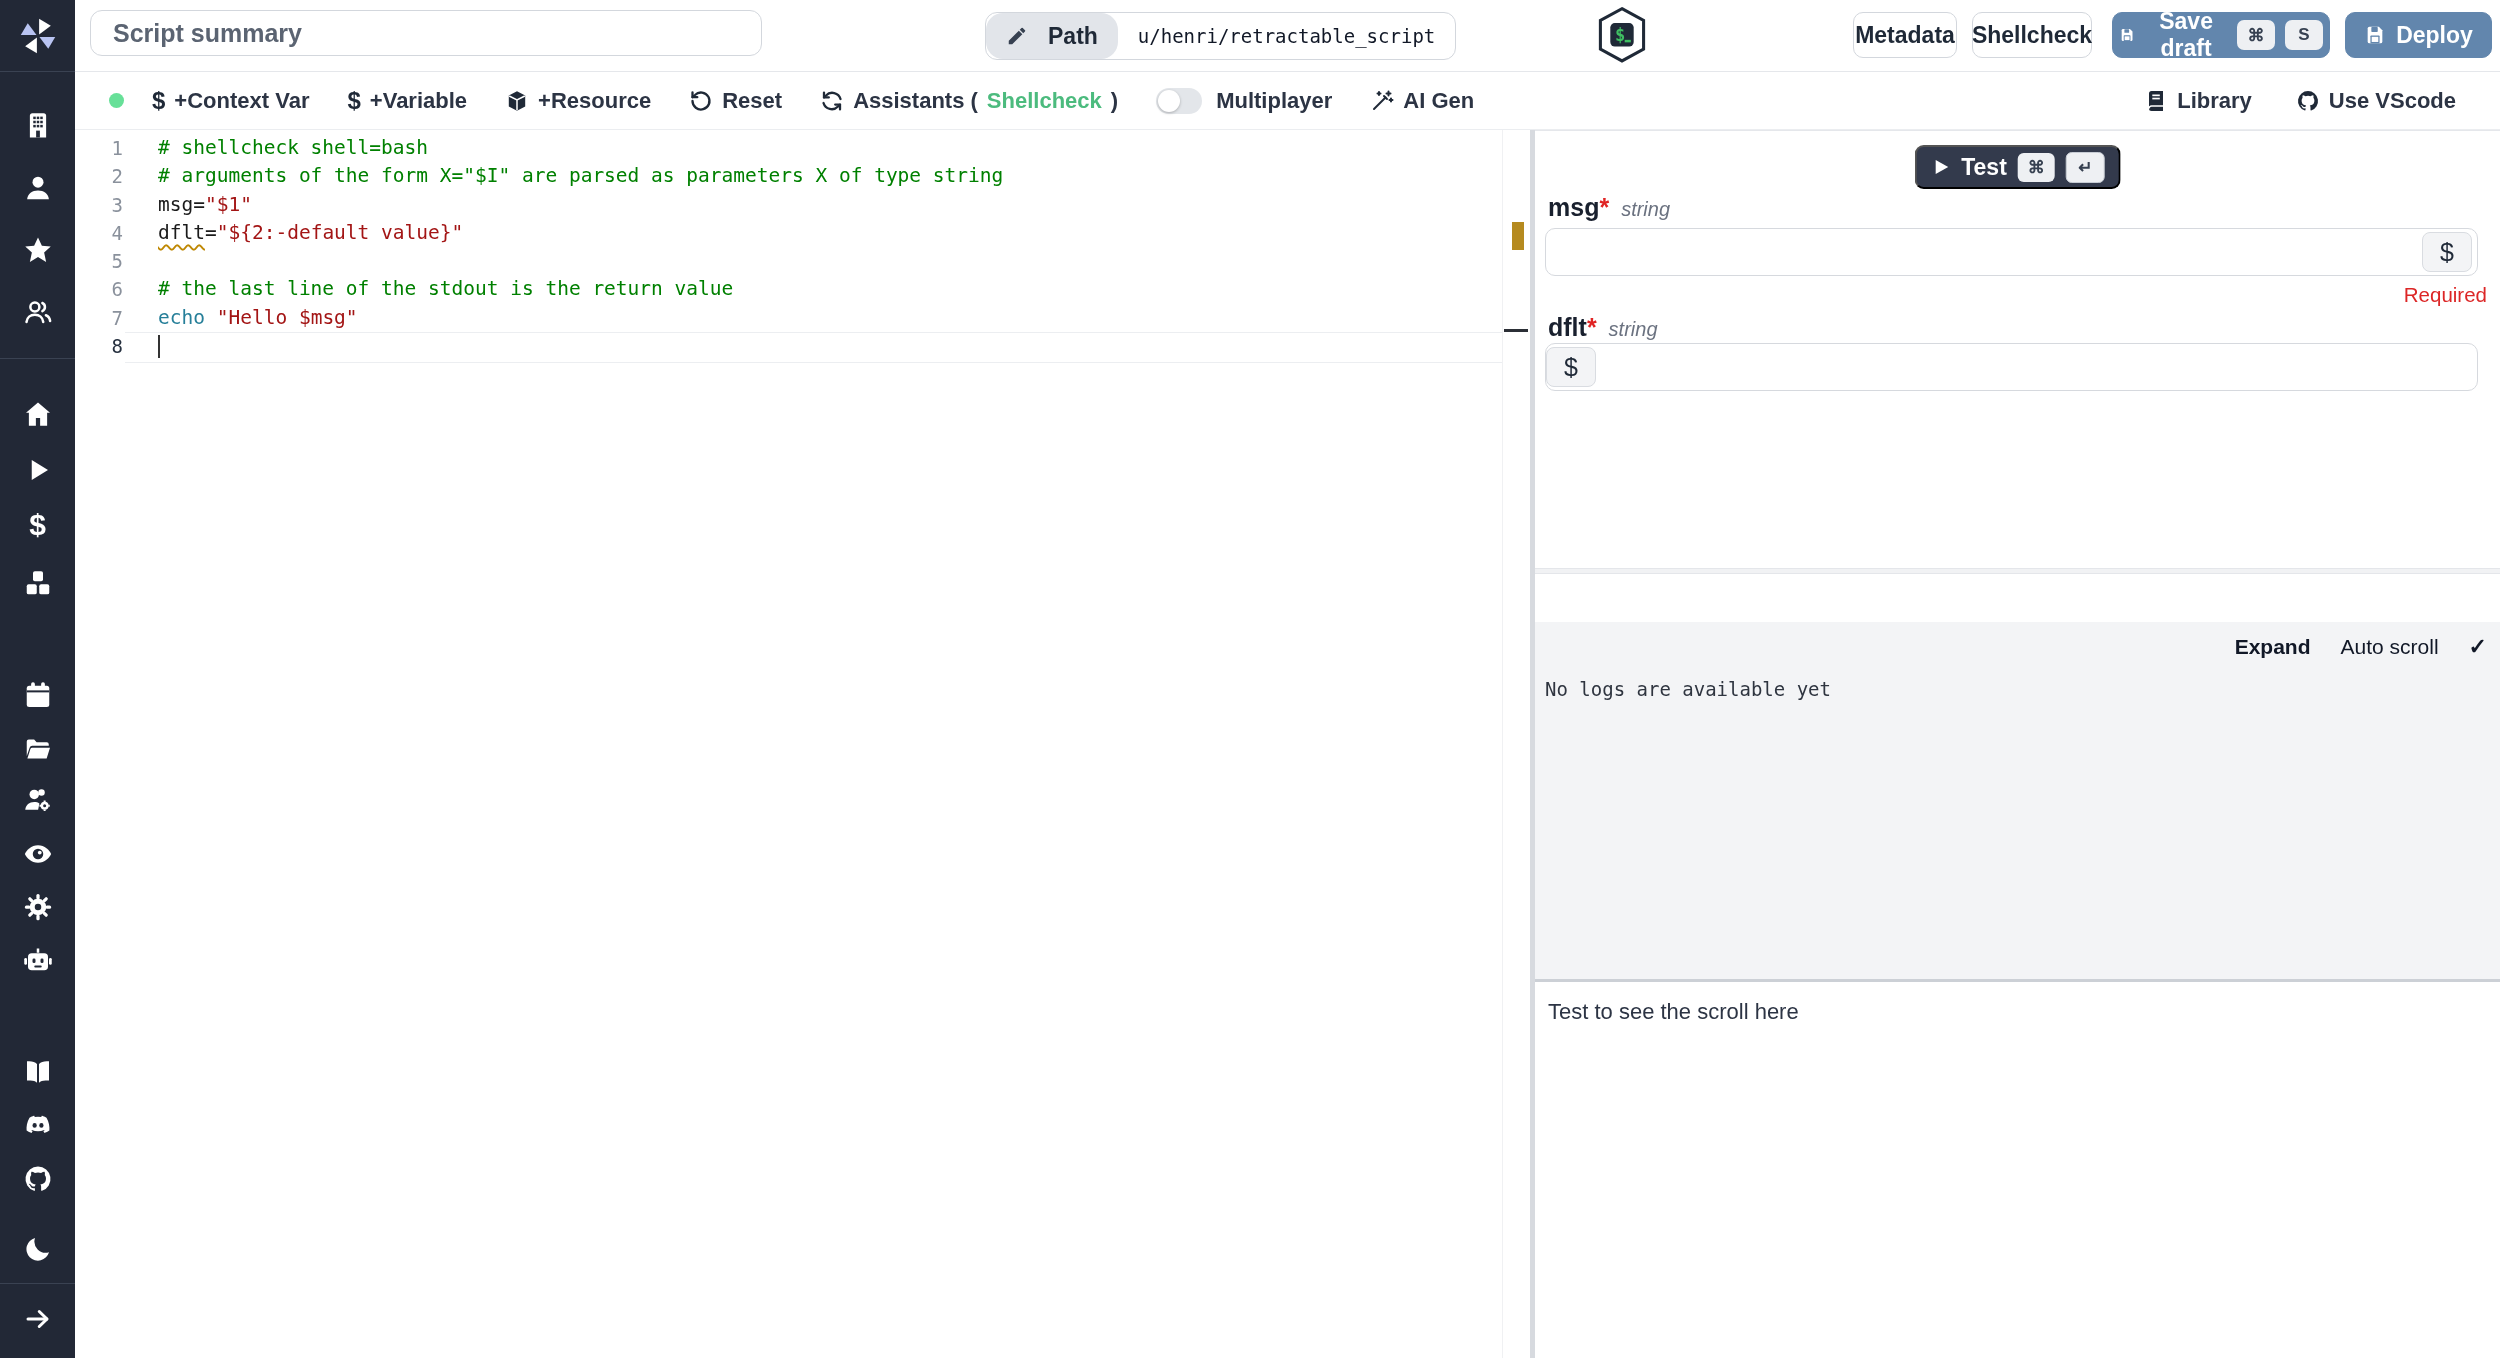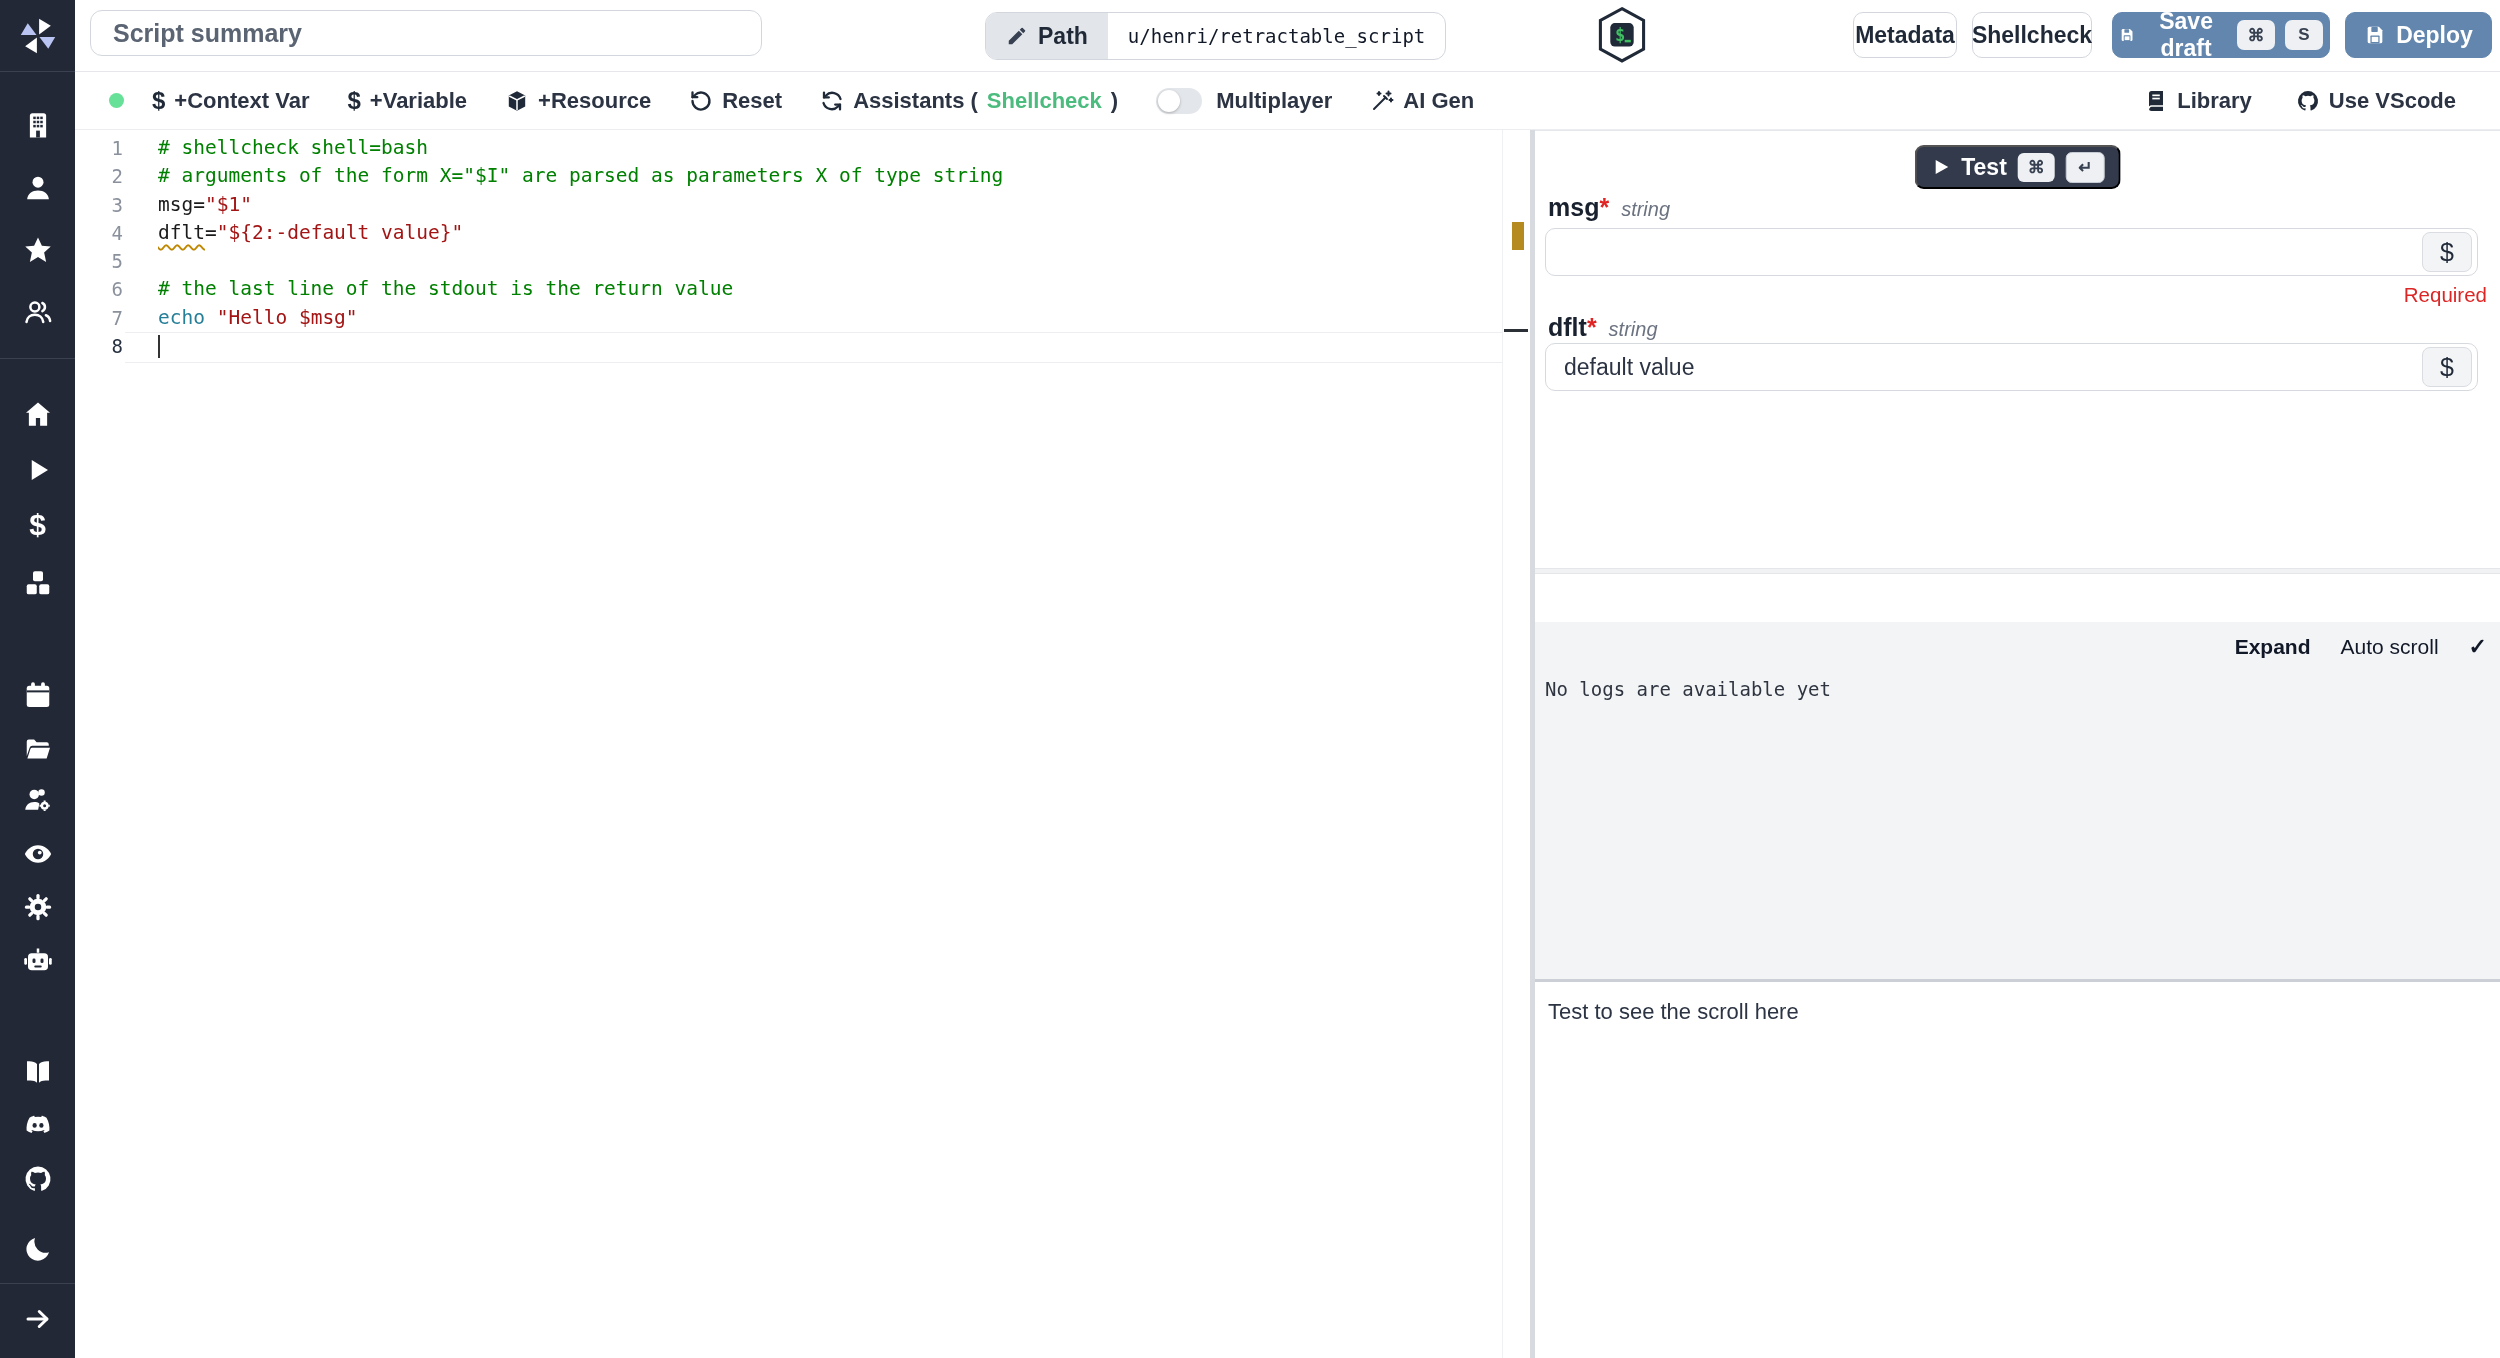--- a/index.html
+++ b/index.html
@@ -17,22 +17,22 @@
 
   
   .topbar{position:absolute;left:75px;top:0;width:2425px;height:71px;background:#fff;
     border-bottom:1px solid #e5e7eb;}
   .summary-input{position:absolute;left:15px;top:10px;width:672px;height:46px;border:1px solid #d3d7dd;
     border-radius:12px;padding:0 22px;font-size:25px;font-weight:600;color:#5b6472;outline:none;
     font-family:"Liberation Sans",sans-serif;background:#fff;box-sizing:border-box;}
   .summary-input::placeholder{color:#5b6472;opacity:1;}
   .path-group{position:absolute;left:910px;top:12px;height:46px;display:flex;border:1px solid #d3d7dd;
     border-radius:12px;overflow:hidden;background:#fff;}
-  .path-btn{display:flex;align-items:center;gap:10px;background:#e2e5ea;padding:0 20px;font-size:23px;
-    font-weight:700;color:#1f2937;cursor:pointer;}
+  .path-btn{display:flex;align-items:center;gap:20px;background:#e2e5ea;padding:0 20px;font-size:23px;
+    font-weight:700;color:#1f2937;cursor:pointer;border-radius:17px;}
   .path-value{display:flex;align-items:center;padding:0 20px;font-family:"DejaVu Sans Mono",monospace;
     font-size:19px;color:#111827;}
   .bash-badge{position:absolute;left:1520px;top:6px;width:54px;height:58px;}
   .tb-btn{position:absolute;top:12px;height:46px;border-radius:10px;display:flex;align-items:center;
     justify-content:center;gap:10px;font-size:23px;font-weight:700;cursor:pointer;box-sizing:border-box;}
   .tb-white{background:#fff;border:1px solid #d3d7dd;color:#1f2937;}
   .tb-blue{background:#6286ad;border:1px solid #6286ad;color:#fff;}
   .kbd{display:inline-flex;align-items:center;justify-content:center;min-width:30px;height:30px;
     border-radius:7px;background:#eef0f3;color:#374151;font-size:17px;font-weight:700;padding:0 4px;}
   .kbd.outline{border:1px solid #c7ccd4;}
@@ -458,21 +458,20 @@
       <input type="text" value="" style="">
       <span class="dollar-addon">$</span>
     </div>
     <div class="required-note" style="top:152px">Required</div>
 
     <div class="field-label" style="top:182px">
       <span><span class="fname">dflt</span><span class="fstar">*</span></span>
       <span class="ftype">string</span>
     </div>
     <div class="field-input" style="top:212px">
-      <input type="text" value="default value" style="">
       <span class="dollar-addon">$</span>
     </div>
 
     <div class="hsplit"></div>
 
 
     <div class="logs-area">
       <div class="logs-controls">
         <span class="bold">Expand</span>
         <span>Auto scroll</span>

